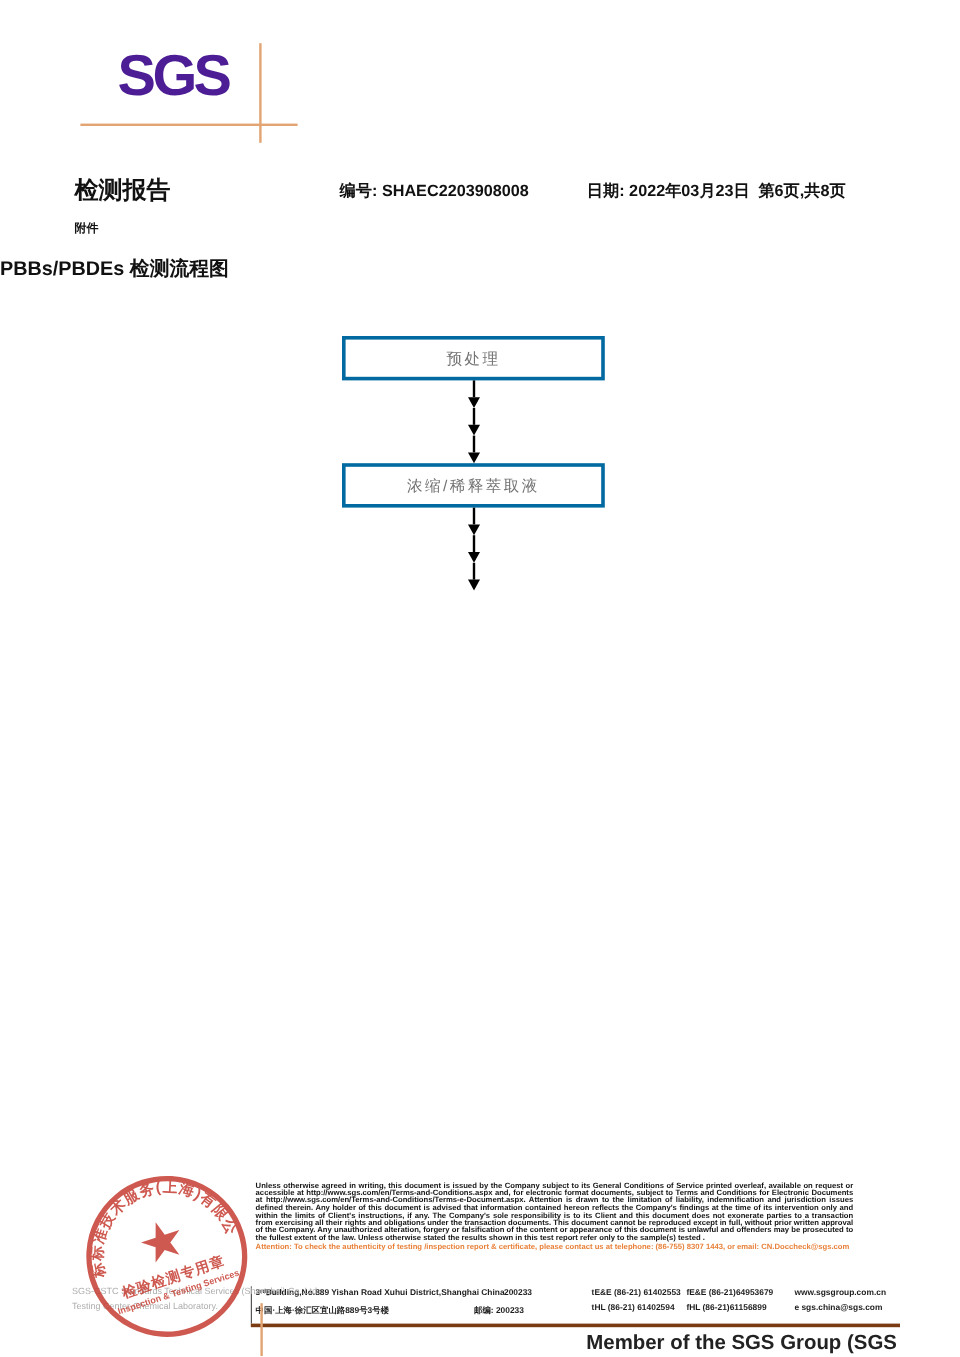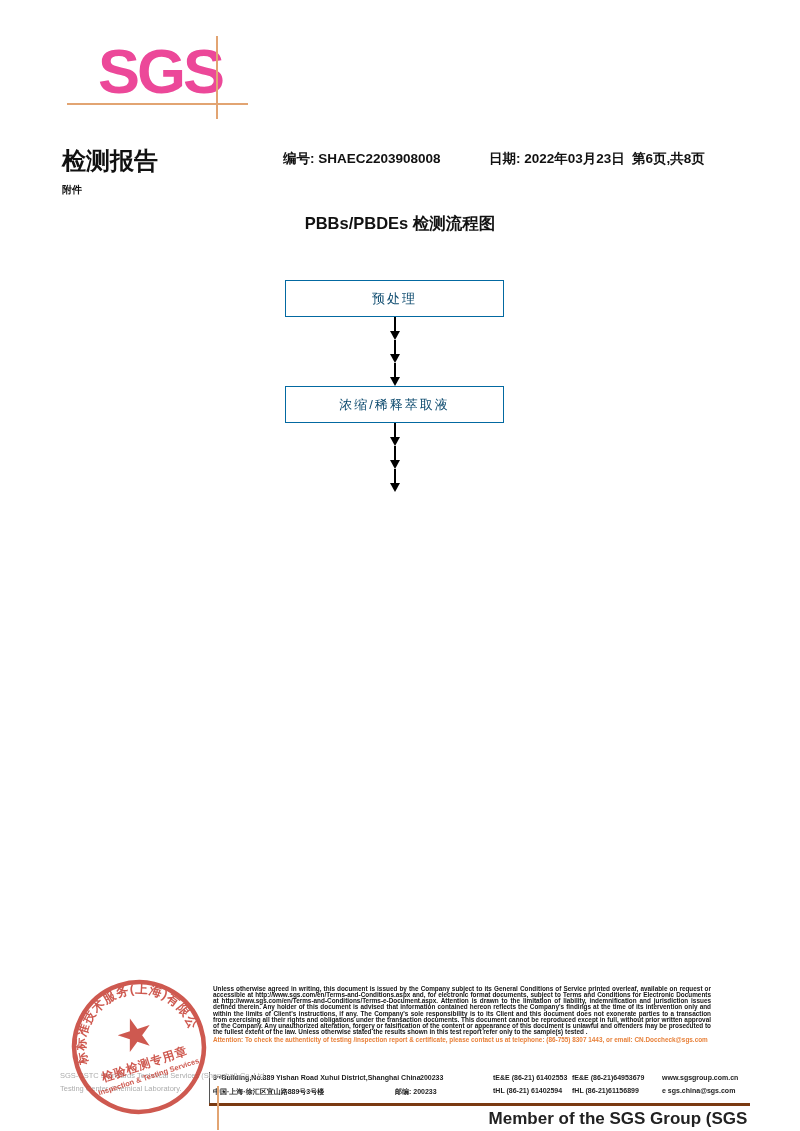--- a/index.html
+++ b/index.html
@@ -5,41 +5,41 @@
   * { margin:0; padding:0; box-sizing:border-box; }
   html,body { background:#ffffff; }
   body {
     width:800px; height:1131px; position:relative; overflow:hidden;
     font-family:"Liberation Sans", sans-serif; color:#111;
   }
   .abs { position:absolute; }
 
   
   .sgs-logo-text {
-    left:98px; top:40px; font-size:63px; line-height:1; font-weight:bold;
-    color:#ec4899; letter-spacing:-3px; font-family:"Liberation Sans", sans-serif;
+    left:98px; top:40px; font-size:48px; line-height:1; font-weight:bold;
+    color:#4c1d95; letter-spacing:-3px; font-family:"Liberation Sans", sans-serif;
   }
   .logo-hline { left:67px; top:103px; width:181px; height:2px; background:#e2a472; }
   .logo-vline { left:216px; top:36px; width:2px; height:83px; background:#e2a472; }
 
   
-  .report-title { left:62px; top:145px; font-size:24px; font-weight:bold; font-family:"Liberation Serif","DejaVu Serif",serif; }
+  .report-title { left:62px; top:145px; font-size:20px; font-weight:bold; font-family:"Liberation Serif","DejaVu Serif",serif; }
   .hdr-field { top:150px; font-size:13.5px; font-weight:bold; }
   .hdr-no   { left:283px; }
   .hdr-date { left:489px; }
   .hdr-page { left:632px; }
   .attachment-label { left:62px; top:183px; font-size:10px; font-weight:bold; font-family:"Liberation Serif","DejaVu Serif",serif; }
 
   
-  .chart-title { left:0; top:213px; width:800px; text-align:center; font-size:16.5px; font-weight:bold; }
+  .chart-title { left:0; top:213px; width:800px; text-align:left; font-size:16.5px; font-weight:bold; }
   .flowchart { left:285px; top:280px; width:219px; }
   .flow-box {
-    width:219px; height:37px; border:1px solid #0369a1; background:#fff;
+    width:219px; height:37px; border:3px solid #0369a1; background:#fff;
     display:flex; align-items:center; justify-content:center;
-    font-size:13px; color:#0c4a6e; letter-spacing:2px;
+    font-size:13px; color:#737373; letter-spacing:2px;
   }
   .flow-arrow { width:219px; height:23px; display:flex; flex-direction:column; align-items:center; }
   .flow-arrow .shaft { width:2px; height:14px; background:#000; }
   .flow-arrow .head  { width:0; height:0; border-left:5px solid transparent; border-right:5px solid transparent; border-top:9px solid #000; }
 
   
   .stamp { left:66px; top:974px; width:146px; height:146px; transform:rotate(-18deg); opacity:0.88; z-index:3; }
   .company-gray { left:60px; font-size:7.5px; color:#adadad; font-weight:normal; z-index:1; white-space:nowrap; }
   .company-line1 { top:1071px; }
   .company-line2 { top:1084px; }

